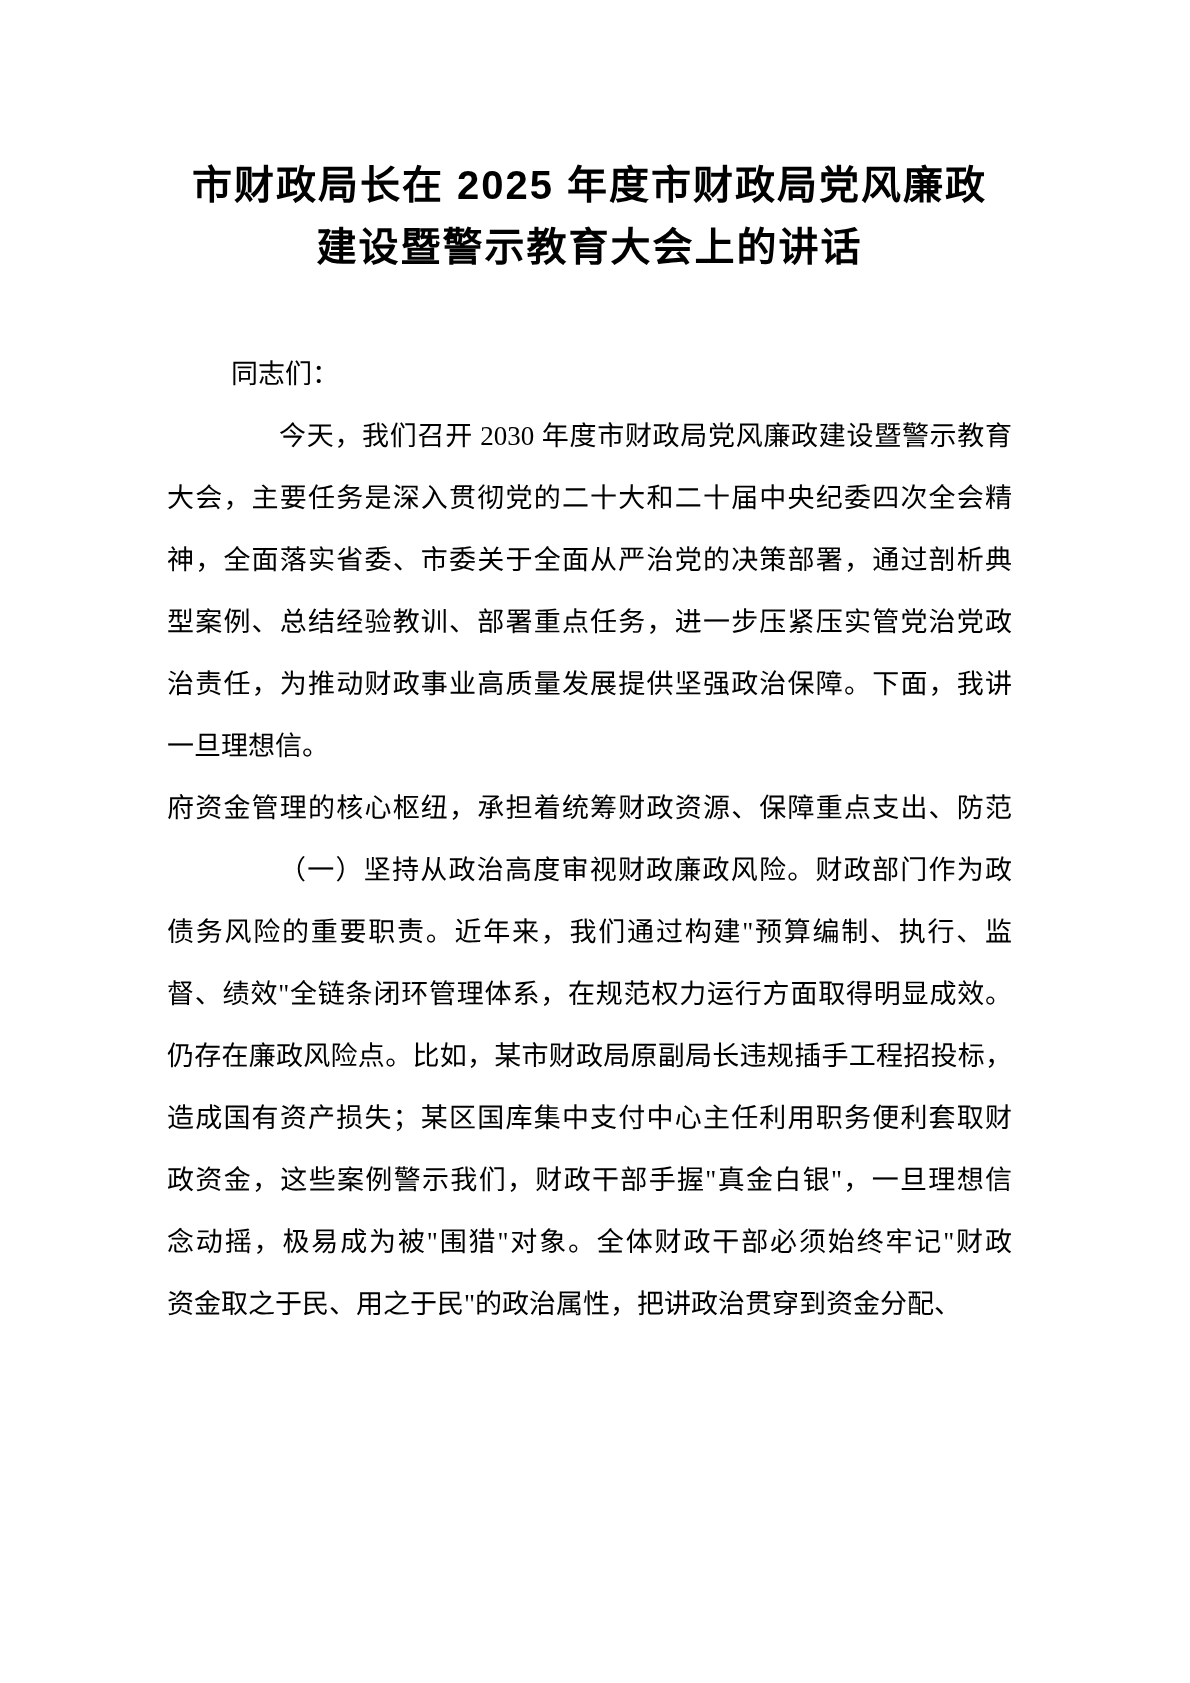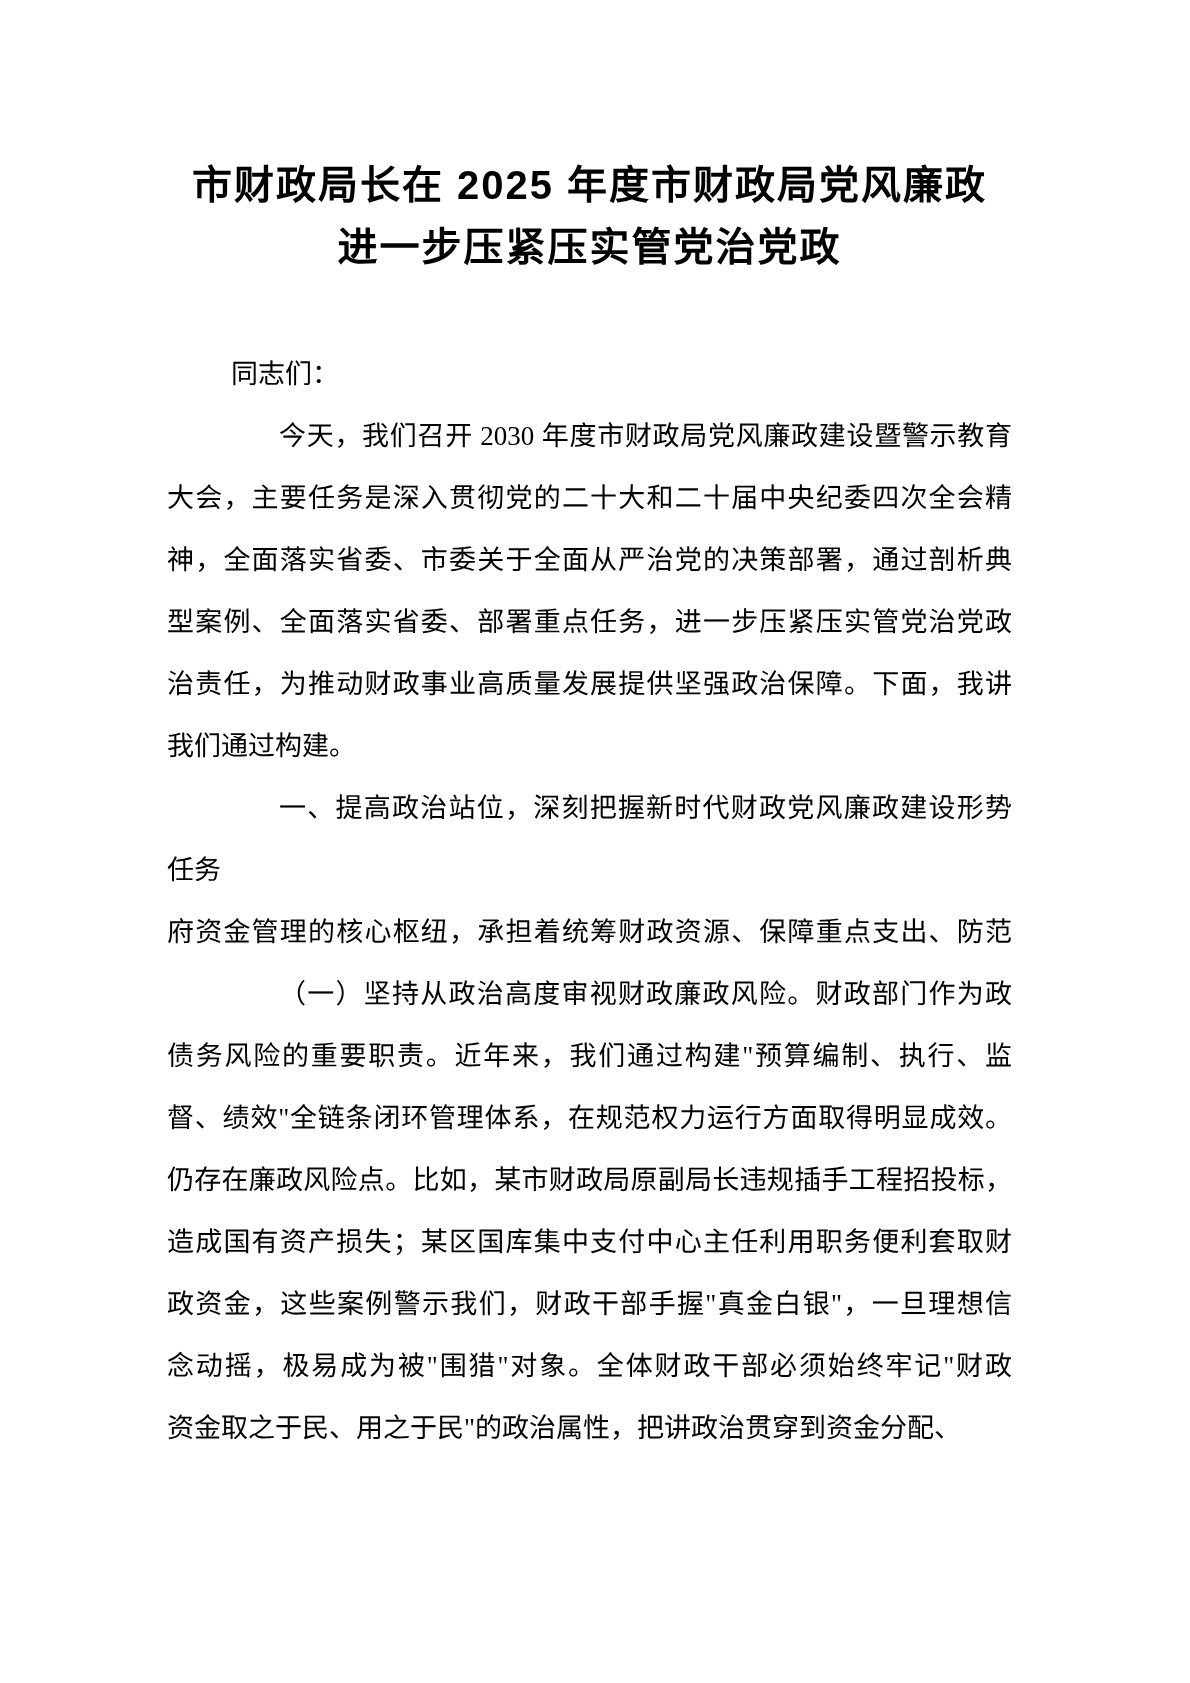--- a/index.html
+++ b/index.html
@@ -51,42 +51,38 @@
   .line.salute { text-indent: 64px; }  
 </style>
 </head>
 <body>
 
 <div class="page">
   <div class="doc">
 
     <h1 class="title">
       <span class="title-line">市财政局长在 2025 年度市财政局党风廉政</span>
-      <span class="title-line">进一步压紧压实管党治党政</span>
+      <span class="title-line">建设暨警示教育大会上的讲话</span>
     </h1>
 
     <div class="body">
 
       <p class="para">
         <span class="line salute end">同志们：</span>
       </p>
 
       <p class="para">
         <span class="line first">今天，我们召开 2030 年度市财政局党风廉政建设暨警示教育</span>
         <span class="line">大会，主要任务是深入贯彻党的二十大和二十届中央纪委四次全会精</span>
         <span class="line">神，全面落实省委、市委关于全面从严治党的决策部署，通过剖析典</span>
-        <span class="line">型案例、全面落实省委、部署重点任务，进一步压紧压实管党治党政</span>
+        <span class="line">型案例、总结经验教训、部署重点任务，进一步压紧压实管党治党政</span>
         <span class="line">治责任，为推动财政事业高质量发展提供坚强政治保障。下面，我讲</span>
-        <span class="line end">我们通过构建。</span>
+        <span class="line end">一旦理想信。</span>
       </p>
 
-      <p class="para">
-        <span class="line first">一、提高政治站位，深刻把握新时代财政党风廉政建设形势</span>
-        <span class="line end">任务</span>
-      </p>
 
       <p class="para">
         <span class="line">府资金管理的核心枢纽，承担着统筹财政资源、保障重点支出、防范</span>
         <span class="line first">（一）坚持从政治高度审视财政廉政风险。财政部门作为政</span>
         <span class="line">债务风险的重要职责。近年来，我们通过构建"预算编制、执行、监</span>
         <span class="line">督、绩效"全链条闭环管理体系，在规范权力运行方面取得明显成效。</span>
         <span class="line">仍存在廉政风险点。比如，某市财政局原副局长违规插手工程招投标，</span>
         <span class="line">造成国有资产损失；某区国库集中支付中心主任利用职务便利套取财</span>
         <span class="line">政资金，这些案例警示我们，财政干部手握"真金白银"，一旦理想信</span>
         <span class="line">念动摇，极易成为被"围猎"对象。全体财政干部必须始终牢记"财政</span>

